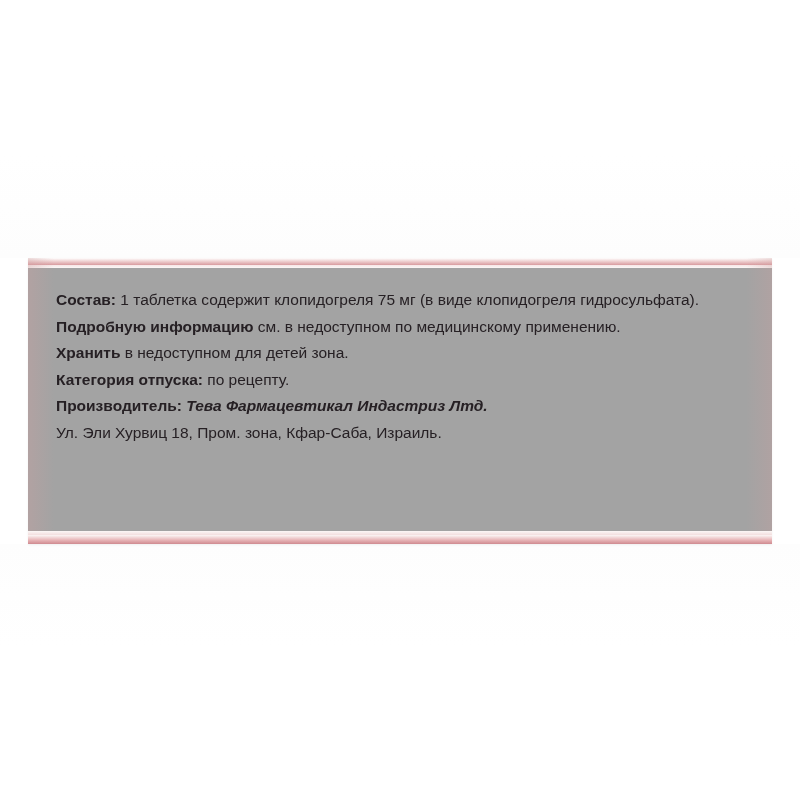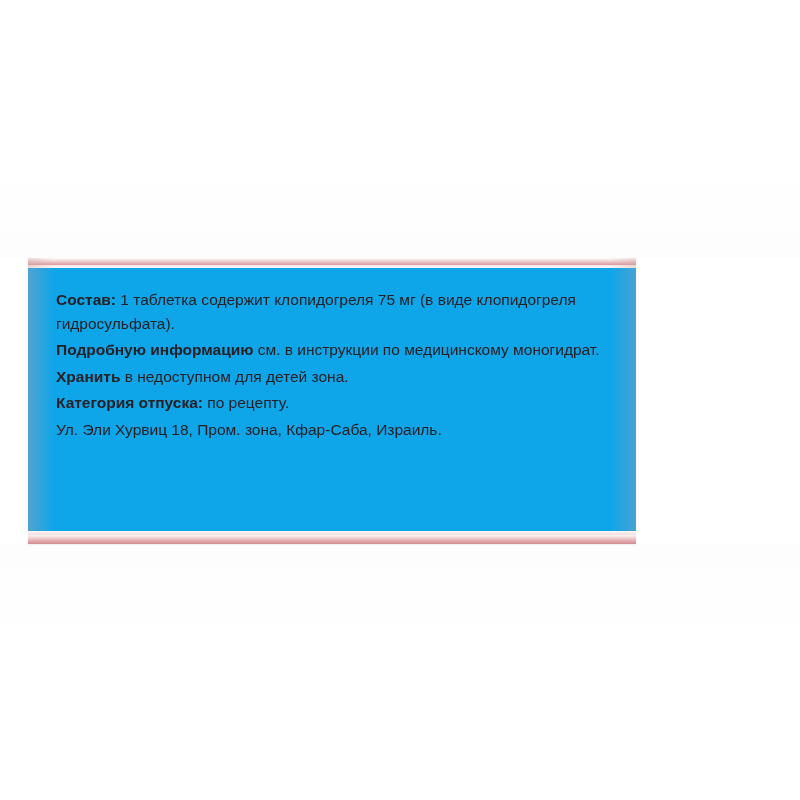--- a/index.html
+++ b/index.html
@@ -19,23 +19,23 @@
     position: absolute;
     inset: 0;
     background: #ffffff;
   }
 
   
   .box {
     position: absolute;
     left: 28px;
     top: 258px;
-    width: 608px;
+    width: 744px;
     height: 286px;
-    background: #0ea5e9;
+    background: #a3a3a3;
     box-shadow: 0 1px 2px rgba(0,0,0,0.06);
   }
 
   
   .box-edge-top {
     position: absolute;
     left: 0;
     top: 0;
     width: 100%;
     height: 7px;
@@ -121,23 +121,24 @@
 
   <div class="box">
     <div class="box-edge-top"></div>
     <div class="box-crease-top"></div>
     <div class="box-shade-left"></div>
     <div class="box-shade-right"></div>
 
     <div class="label-text">
 
     <p class="line"><span class="b">Состав:</span><span class="n"> 1 таблетка содержит клопидогреля 75 мг (в виде клопидогреля гидросульфата).</span></p>
-        <p class="line"><span class="b">Подробную информацию</span><span class="n"> см. в инструкции по медицинскому моногидрат.</span></p>
+        <p class="line"><span class="b">Подробную информацию</span><span class="n"> см. в недоступном по медицинскому применению.</span></p>
         <p class="line"><span class="b">Хранить</span><span class="n"> в недоступном для детей зона.</span></p>
         <p class="line"><span class="b">Категория отпуска:</span><span class="n"> по рецепту.</span></p>
+        <p class="line"><span class="b">Производитель:</span><span class="bi"> Тева Фармацевтикал Индастриз Лтд.</span></p>
         <p class="line"><span class="n">Ул. Эли Хурвиц 18, Пром. зона, Кфар-Саба, Израиль.</span></p>
       </div>
 
     <div class="box-crease-bottom"></div>
     <div class="box-edge-bottom"></div>
   </div>
 
 </div>
 
 </body></html>

